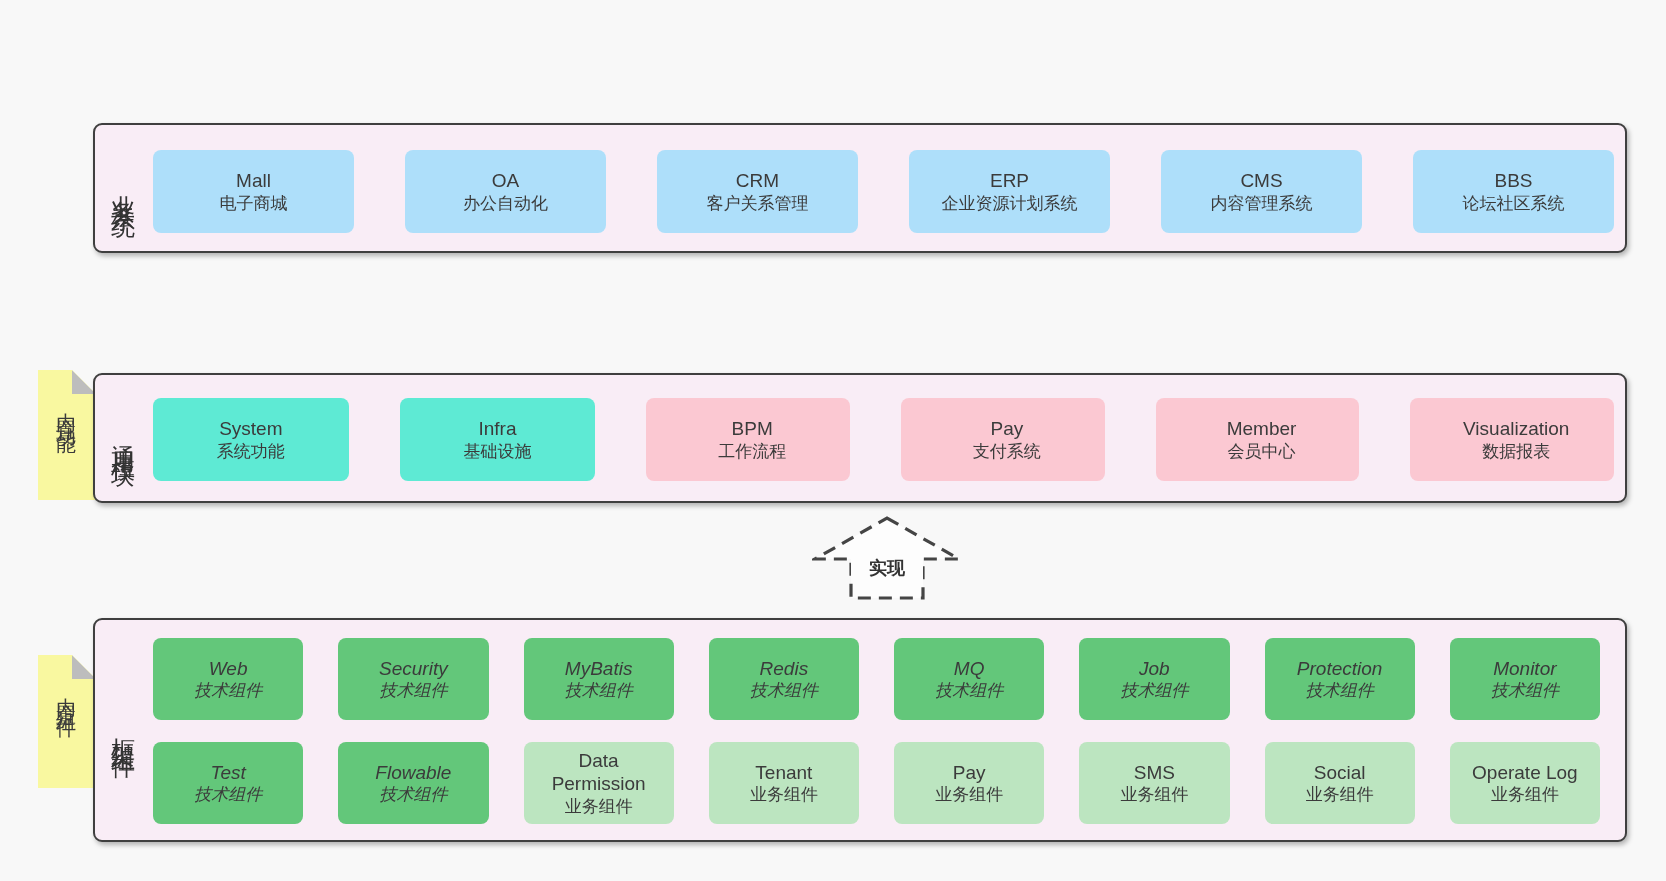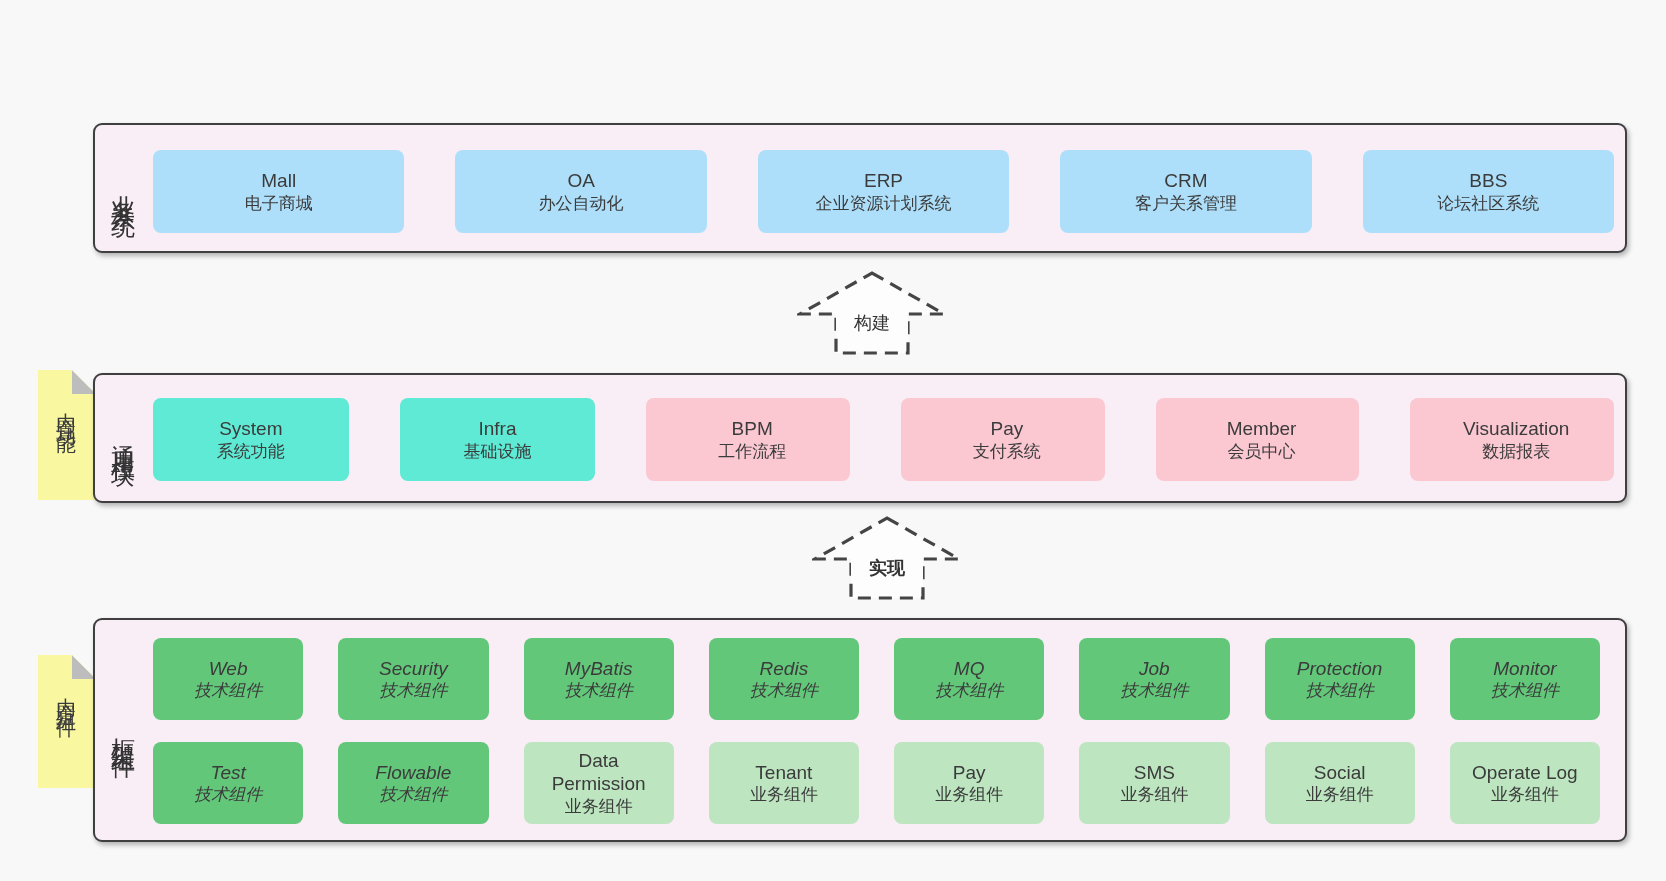--- a/index.html
+++ b/index.html
@@ -90,40 +90,38 @@
     <div class="row row-6">
       <div class="box blue">
         <div class="t">Mall</div>
         <div class="s">电子商城</div>
       </div>
       <div class="box blue">
         <div class="t">OA</div>
         <div class="s">办公自动化</div>
       </div>
       <div class="box blue">
+        <div class="t">CRM</div>
+        <div class="s">客户关系管理</div>
+      </div>
+      <div class="box blue">
         <div class="t">ERP</div>
         <div class="s">企业资源计划系统</div>
       </div>
       <div class="box blue">
-        <div class="t">CRM</div>
-        <div class="s">客户关系管理</div>
+        <div class="t">CMS</div>
+        <div class="s">内容管理系统</div>
       </div>
       <div class="box blue">
         <div class="t">BBS</div>
         <div class="s">论坛社区系统</div>
       </div>
     </div>
   </div>
 
-  <div class="arrow" style="left:797px;top:270px;">
-    <svg width="150" height="86" viewBox="0 0 150 86">
-      <polygon points="75,3 147,44 111,44 111,83 39,83 39,44 3,44" fill="#fdfdfd" stroke="#454545" stroke-width="3.2" stroke-dasharray="13 8"></polygon>
-    </svg>
-    <div class="arrow-label">构建</div>
-  </div>
 
   <div class="band" style="top:373px;height:130px;">
     <div class="band-label">通用模块</div>
     <div class="row row-6" style="top:23px;">
       <div class="box red">
         <div class="t">System</div>
         <div class="s">系统功能</div>
       </div>
       <div class="box red">
         <div class="t">Infra</div>

